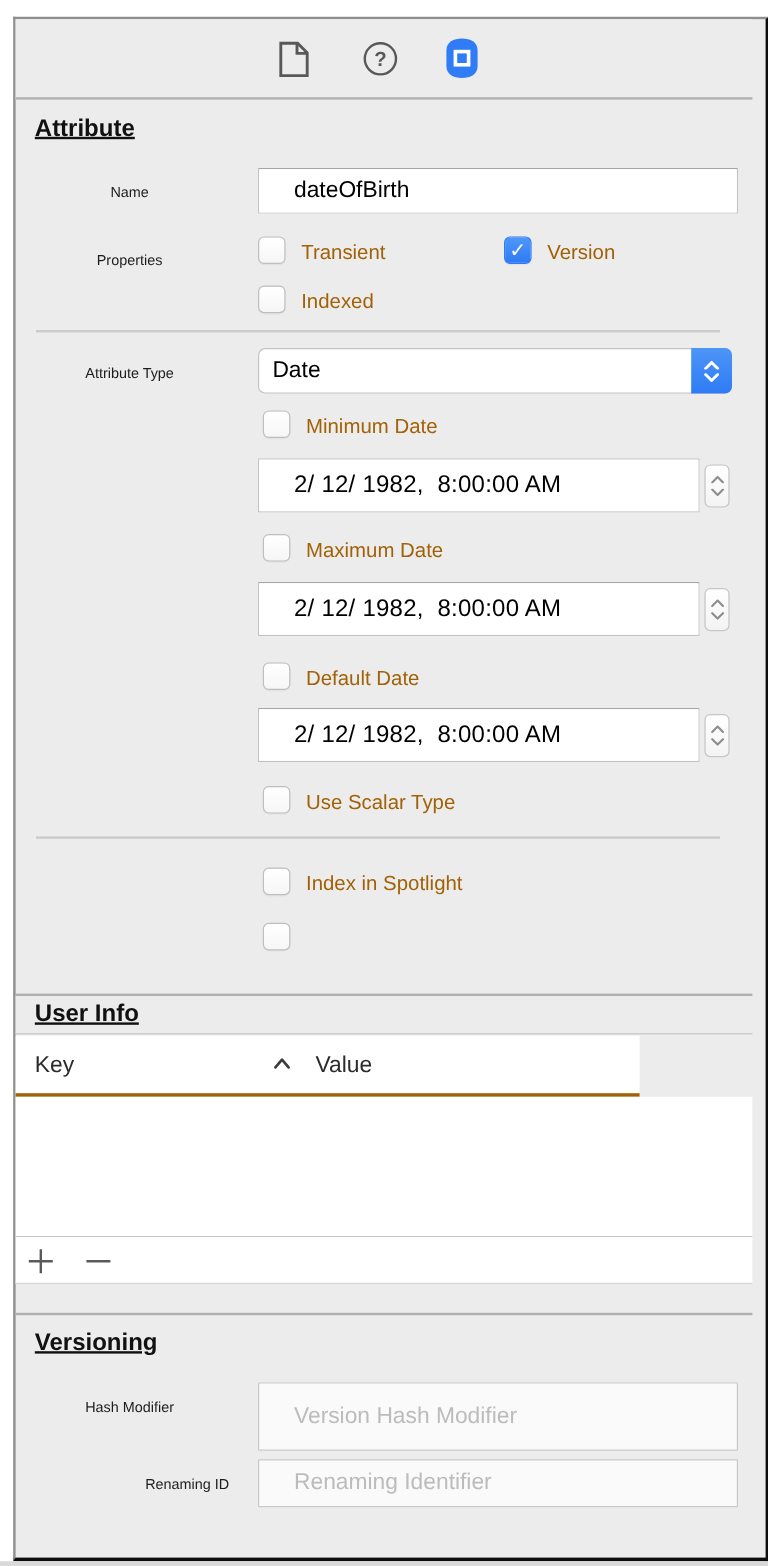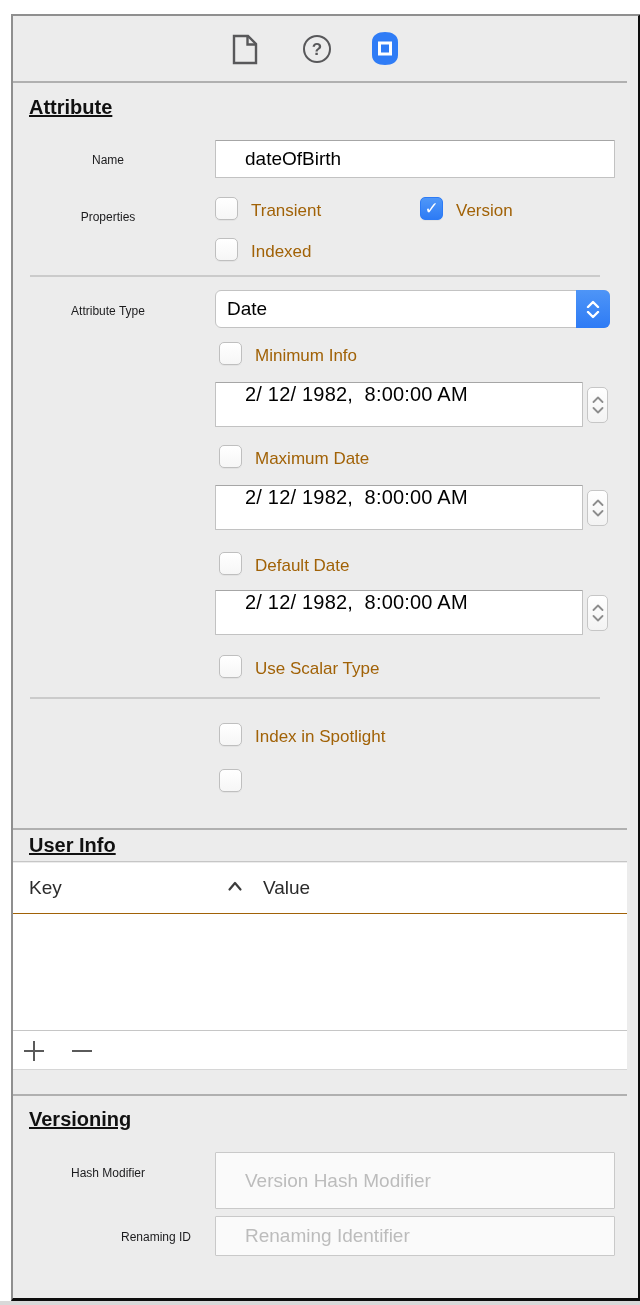--- a/index.html
+++ b/index.html
@@ -31,41 +31,41 @@
     border:1px solid #bfbfbf; border-radius:5px; box-shadow:0 1px 0 rgba(0,0,0,0.04); }
   .checkbox.checked { background:linear-gradient(180deg,#4f97f8,#2d7bf5); border-color:#2d7bf5; }
   .checkbox.checked::after { content:"✓"; position:absolute; left:0; top:0; width:100%; height:100%;
     color:#fff; font-size:17px; font-weight:bold; text-align:center; line-height:22px; }
 
   
   .field { position:absolute; background:#ffffff; border:1px solid #c2c2c2; border-top-color:#a6a6a6;
     border-radius:1px; font-size:19px; color:#000; padding-left:29px; }
   input.field { outline:none; }
   input.field::placeholder { color:#bcbcbc; opacity:1; }
-  .date-field { display:flex; font-size:20px; letter-spacing:0.2px; white-space:pre; }
+  .date-field { display:flex; align-items:center; font-size:20px; letter-spacing:0.2px; white-space:pre; }
 
   
   .dropdown { position:absolute; left:202px; width:395px; height:38px; background:#fff;
     border:1px solid #c3c3c3; border-radius:6px; }
   .dropdown .dd-text { position:absolute; left:11px; top:0; line-height:36px; font-size:19px; color:#000; }
   .dd-cap { position:absolute; right:-1px; top:-1px; width:34px; height:38px; border-radius:0 6px 6px 0;
     background:linear-gradient(180deg,#4e95f7,#2e7bf5); display:flex; flex-direction:column;
     align-items:center; justify-content:center; gap:3px; }
 
   
   .stepper { position:absolute; width:21px; height:36px; background:linear-gradient(#ffffff,#f3f3f3);
     border:1px solid #c6c6c6; border-radius:5px; display:flex; flex-direction:column;
     align-items:center; justify-content:center; gap:4px; }
 
   .sep { position:absolute; left:17px; width:570px; height:2px; background:#cbcbcb; }
   .fullsep { position:absolute; left:0; width:614px; background:#b0b0b0; }
 
   
   .ui-bar { position:absolute; left:0; width:614px; background:#ececec; }
-  .tbl-header { position:absolute; left:0; width:614px; height:51px; background:#ffffff; border-bottom:1px solid #a16207; }
+  .tbl-header { position:absolute; left:0; width:520px; height:51px; background:#ffffff; border-bottom:3px solid #a16207; }
   .tbl-head-lbl { position:absolute; font-size:19px; font-weight:500; color:#2b2b2b; }
   .tbl-body { position:absolute; left:0; width:614px; background:#ffffff; border-bottom:1px solid #c6c6c6; }
   .pm-bar { position:absolute; left:0; width:614px; height:39px; background:#ffffff; border-bottom:1px solid #d6d6d6; }
   .pm-btn { position:absolute; top:8px; width:24px; height:24px; cursor:default; }
 
   .bottom-strip { position:absolute; left:0; top:1301px; width:640px; height:4px; background:#d9d9d9; }
 </style>
 </head>
 <body>
 
@@ -115,21 +115,21 @@
         <svg width="14" height="8" viewBox="0 0 14 8">
             <polyline points="2,7 7,2 12,7" fill="none" stroke="#fff" stroke-width="2.4" stroke-linecap="round" stroke-linejoin="round"></polyline>
           </svg>
         <svg width="14" height="8" viewBox="0 0 14 8">
             <polyline points="2,1 7,6 12,1" fill="none" stroke="#fff" stroke-width="2.4" stroke-linecap="round" stroke-linejoin="round"></polyline>
           </svg>
       </span>
     </div>
 
     <div class="checkbox" style="left:206px; top:326px;"></div>
-    <div class="cb-lbl" style="left:242px; top:329px;">Minimum Info</div>
+    <div class="cb-lbl" style="left:242px; top:329px;">Minimum Date</div>
     <div class="field abs date-field" style="left:202px; top:366px; width:368px; height:45px;">
       <span>2/ 12/ 1982,  8:00:00 AM</span>
     </div>
     <div class="stepper" style="left:574px; top:371px;">
       <svg width="12" height="7" viewBox="0 0 12 7">
           <polyline points="1.5,6 6,1.5 10.5,6" fill="none" stroke="#8d8d8d" stroke-width="1.8" stroke-linecap="round" stroke-linejoin="round"></polyline>
         </svg>
       <svg width="12" height="7" viewBox="0 0 12 7">
           <polyline points="1.5,1 6,5.5 10.5,1" fill="none" stroke="#8d8d8d" stroke-width="1.8" stroke-linecap="round" stroke-linejoin="round"></polyline>
         </svg>

